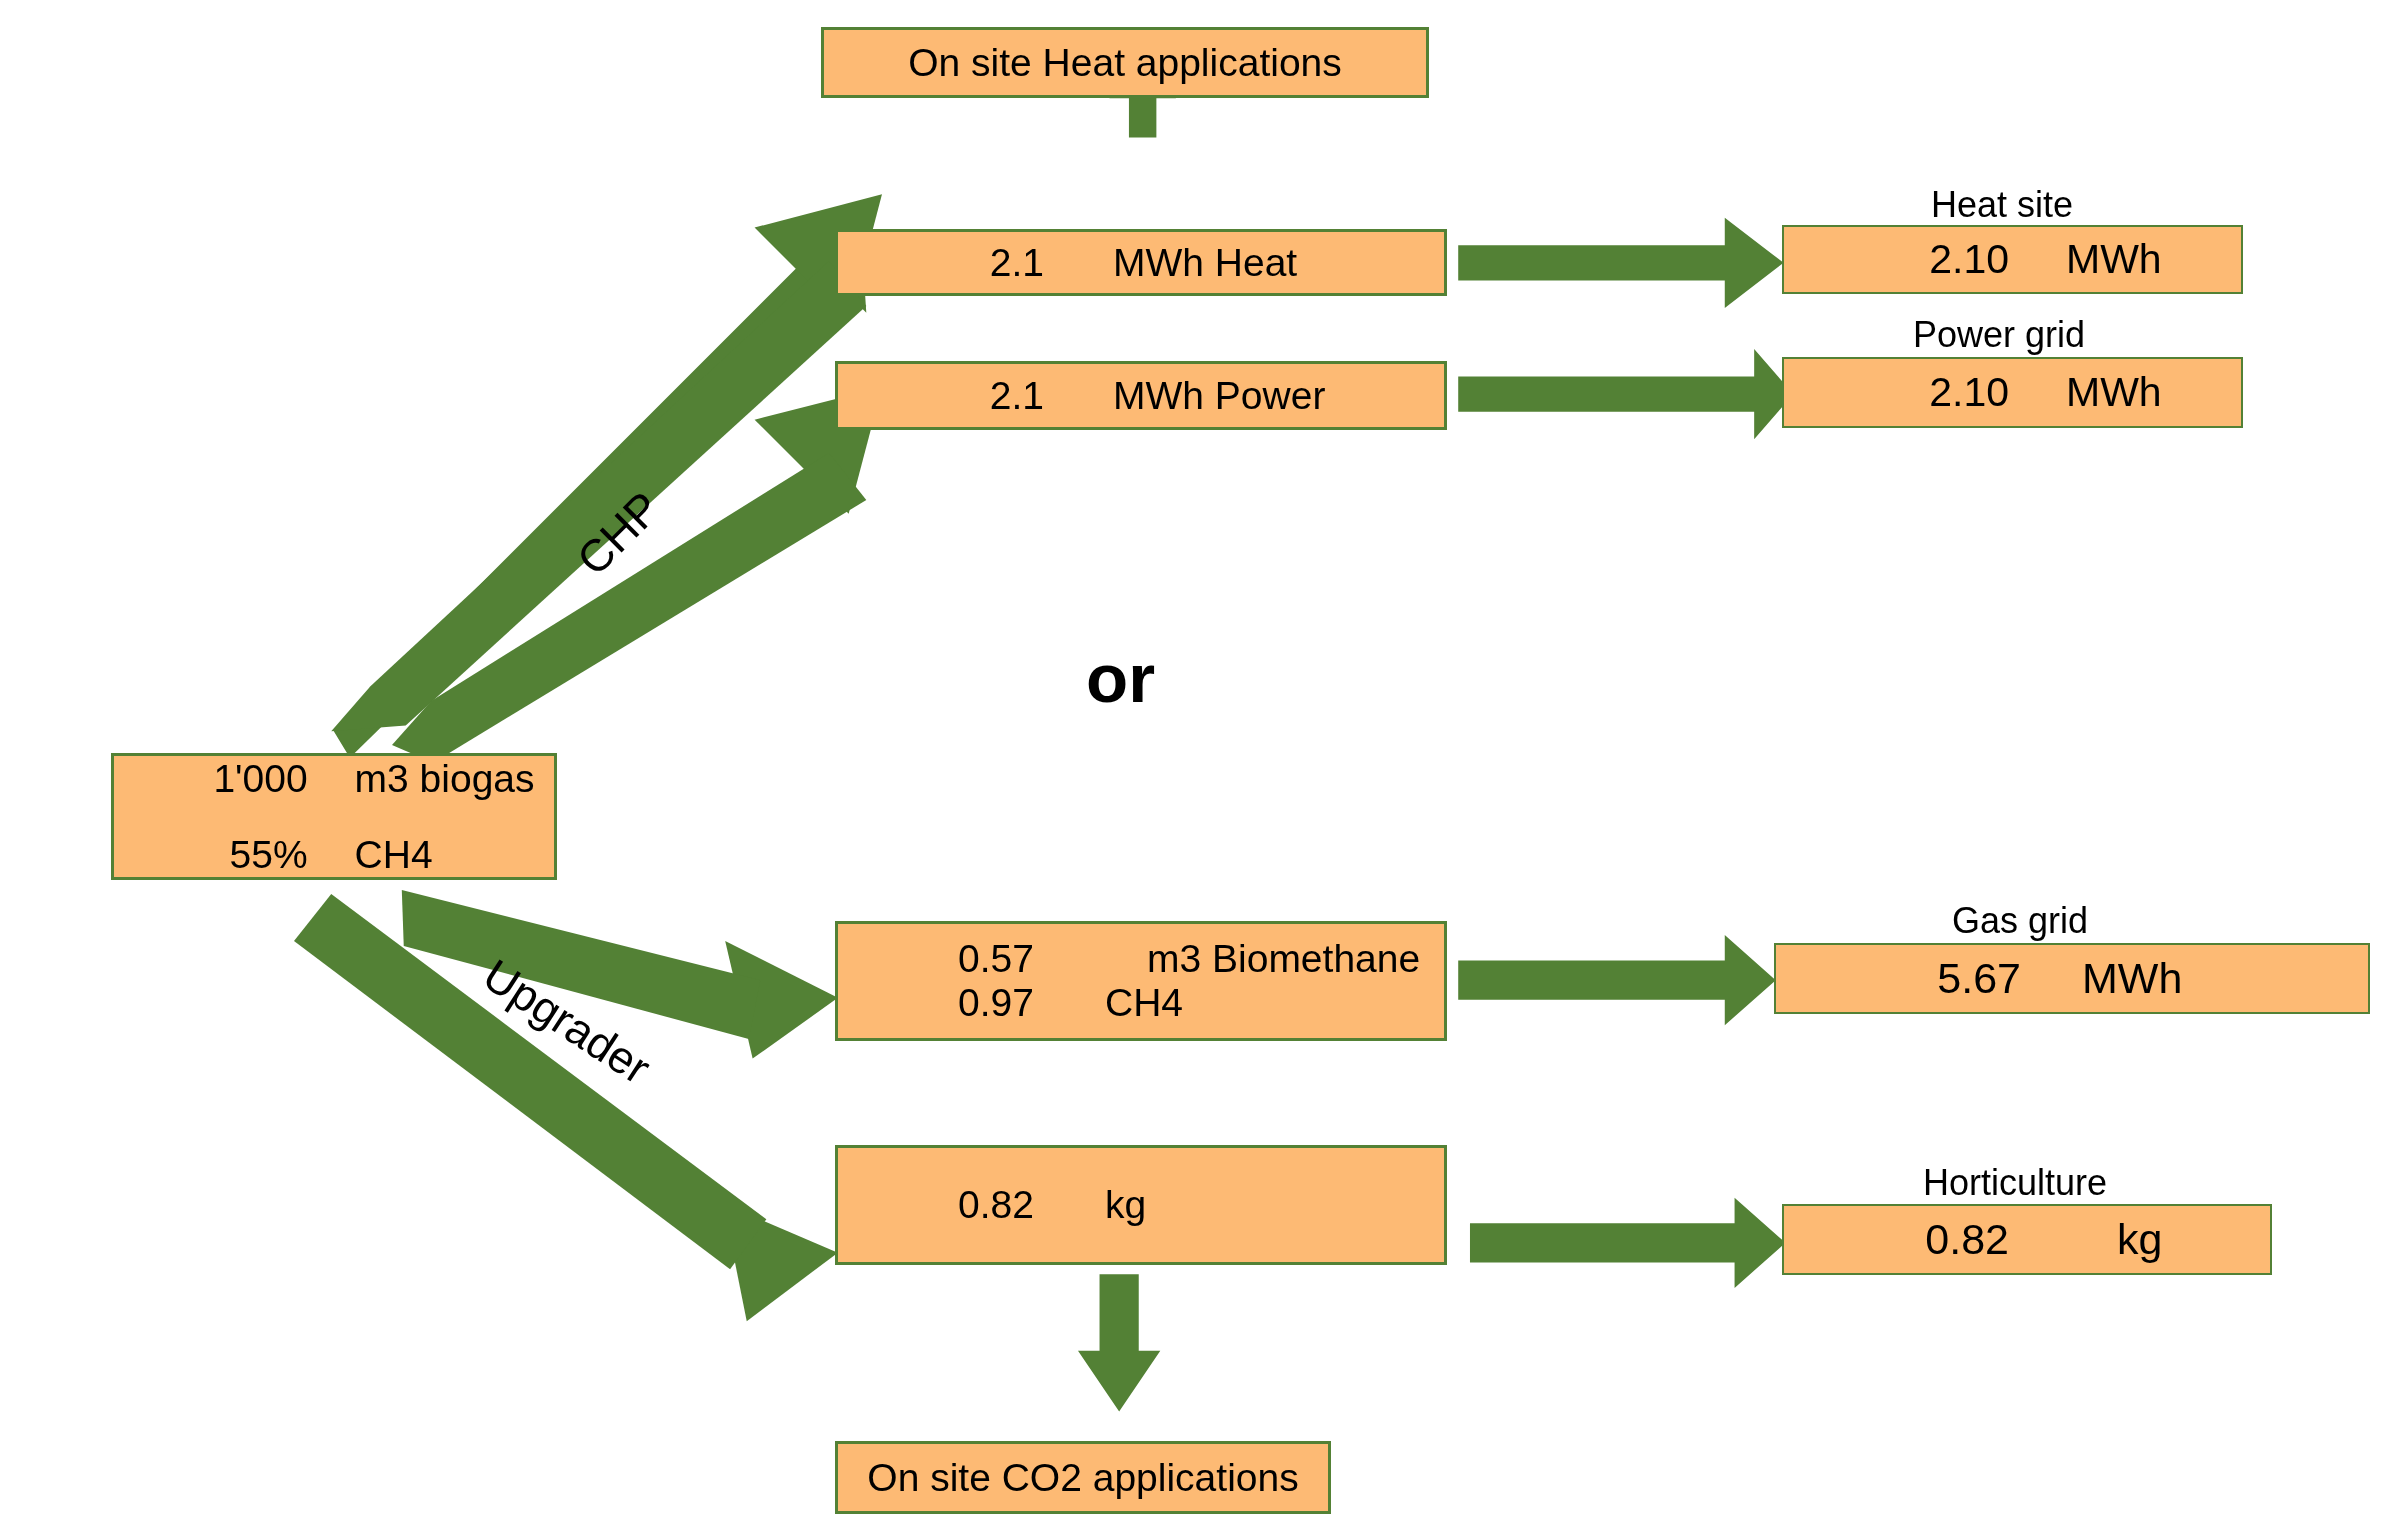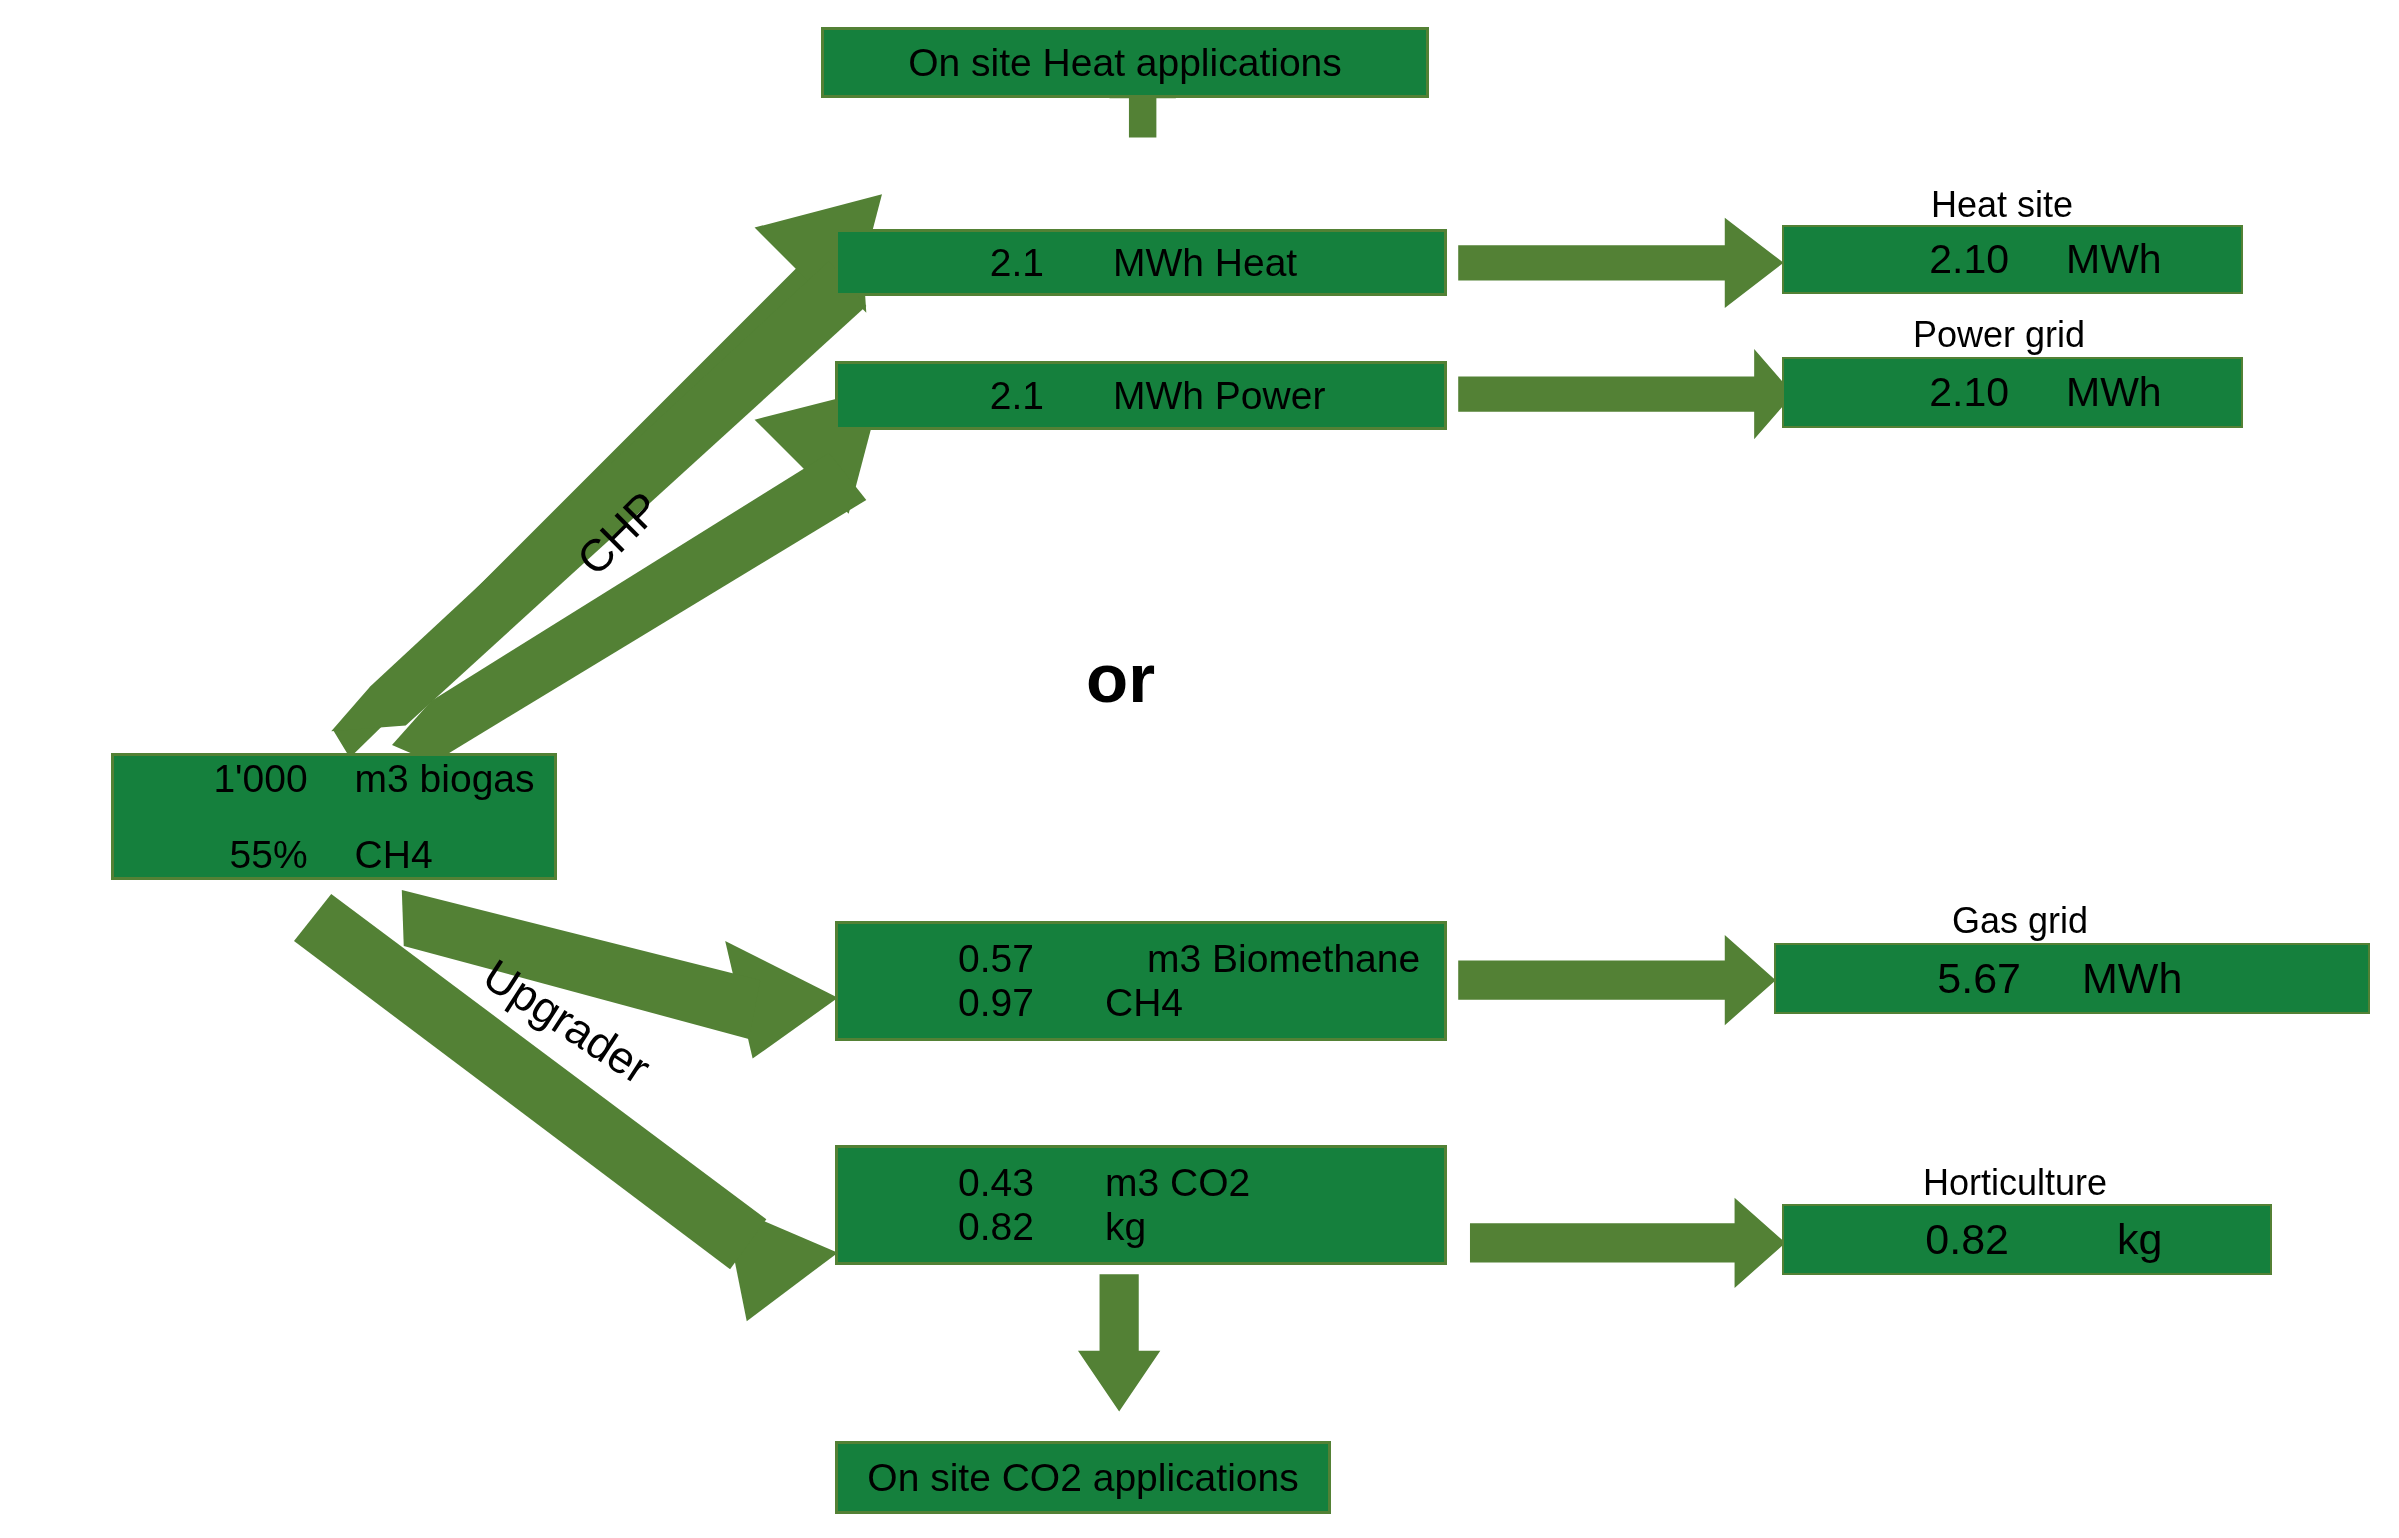--- a/index.html
+++ b/index.html
@@ -16,21 +16,21 @@
     position: relative;
     width: 2399px;
     height: 1539px;
     background: #ffffff;
     overflow: hidden;
   }
   
   .node {
     position: absolute;
     box-sizing: border-box;
-    background: #15803d;
+    background: #fdba74;
     border: 3.9px solid #538135;
     display: flex;
     flex-direction: column;
     justify-content: center;
     color: #000000;
     z-index: 5;
   }
   .node.thin { border-width: 2.9px; }
   .node .row {
     display: flex;
@@ -187,24 +187,20 @@
   <div class="caption" style="left:1952px; top:900px;">Gas grid</div>
   <div class="node thin" style="left:1774px; top:943px; width:596px; height:71px; font-size:43px;">
     <div class="row">
       <span class="val" style="width:245px;">5.67</span>
       <span class="unit" style="margin-left:61px;">MWh</span>
     </div>
   </div>
 
   <div class="node" style="left:835px; top:1145px; width:612px; height:120px; font-size:39px;">
     <div class="row">
-      <span class="val" style="width:196px;">0.43</span>
-      <span class="unit" style="margin-left:71px;">m3 CO2</span>
-    </div>
-    <div class="row">
       <span class="val" style="width:196px;">0.82</span>
       <span class="unit" style="margin-left:71px;">kg</span>
     </div>
   </div>
 
   <div class="caption" style="left:1923px; top:1162px;">Horticulture</div>
   <div class="node thin" style="left:1782px; top:1204px; width:490px; height:71px; font-size:43px;">
     <div class="row">
       <span class="val" style="width:225px;">0.82</span>
       <span class="unit" style="margin-left:108px;">kg</span>

